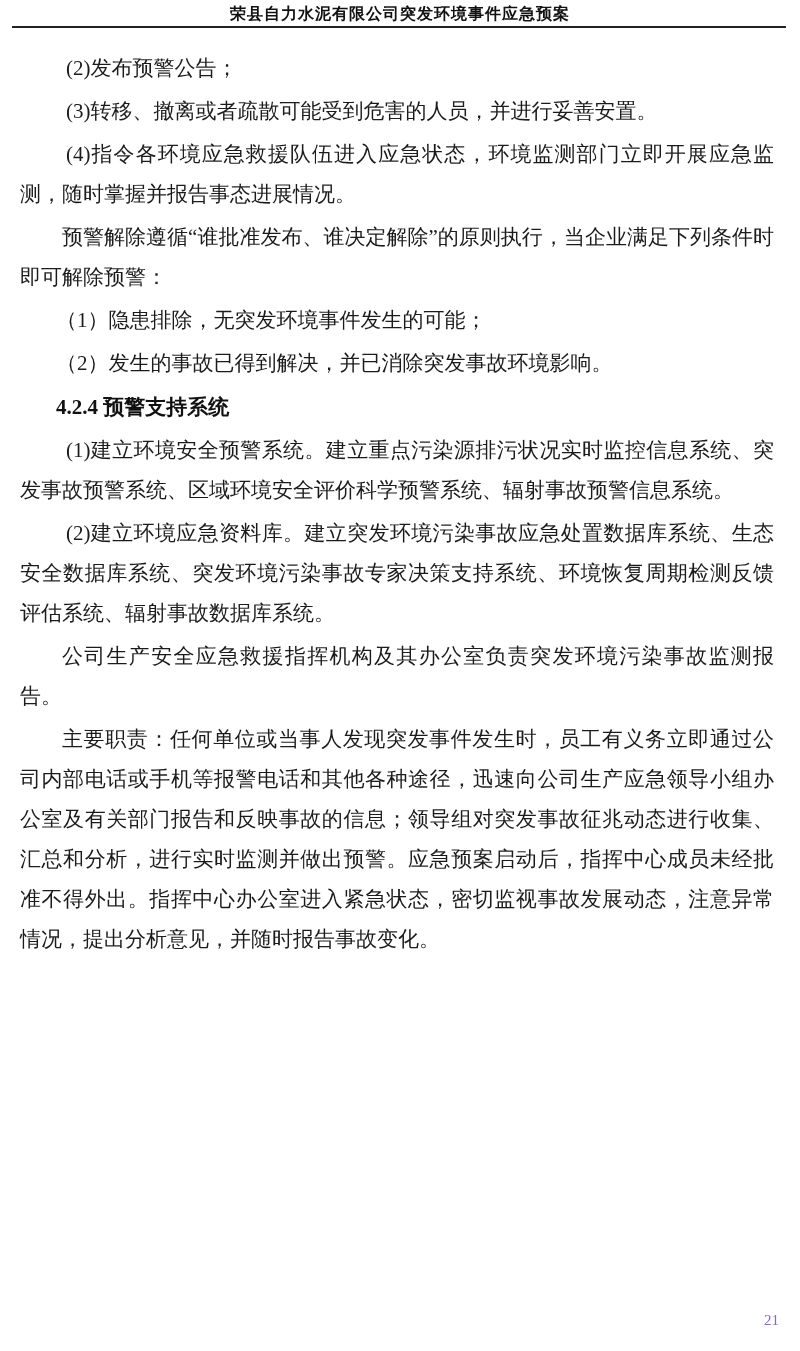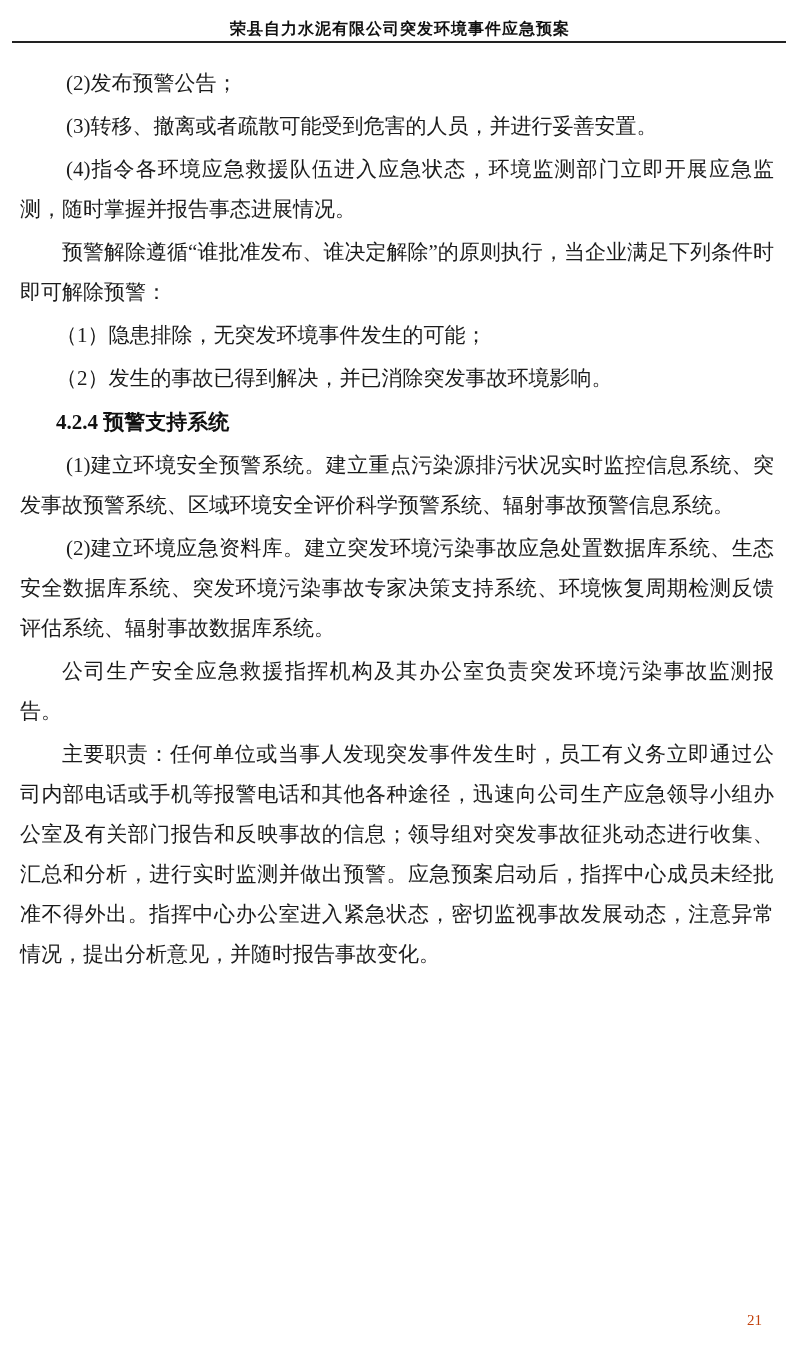--- a/index.html
+++ b/index.html
@@ -12,21 +12,21 @@
     width: 800px;
     height: 1351px;
     margin: 0 auto;
     background: #ffffff;
     font-family: "Liberation Serif", "DejaVu Serif", serif;
     color: #1b1b1b;
     overflow: hidden;
     box-sizing: border-box;
   }
   .doc-header {
-    padding-top: 20px;
+    padding-top: 5px;
   }
   .doc-header-title {
     text-align: center;
     font-size: 16px;
     line-height: 18px;
     font-weight: bold;
     letter-spacing: 1px;
     color: #111111;
   }
   .header-rule {
@@ -54,25 +54,25 @@
   .heading {
     font-size: 21px;
     line-height: 40px;
     font-weight: bold;
     margin: 4px 0 3px 0;
     text-indent: 36px;
     color: #111111;
   }
   .page-number {
     position: absolute;
-    right: 38px;
+    right: 21px;
     bottom: 22px;
     font-size: 15px;
     line-height: 18px;
-    color: #c2410c;
+    color: #8b5cf6;
   }
 </style>
 </head>
 <body>
 
 <div class="page">
 
   <header class="doc-header">
     <div class="doc-header-title">荣县自力水泥有限公司突发环境事件应急预案</div>
     <div class="header-rule"></div>

